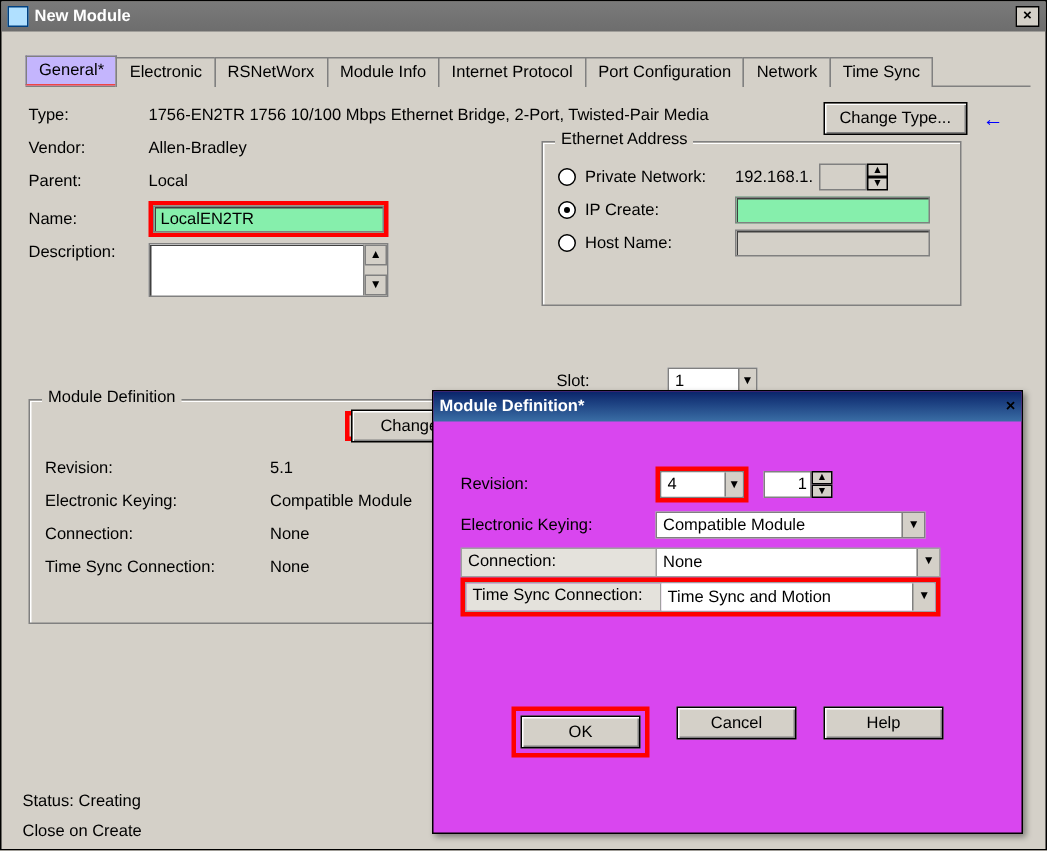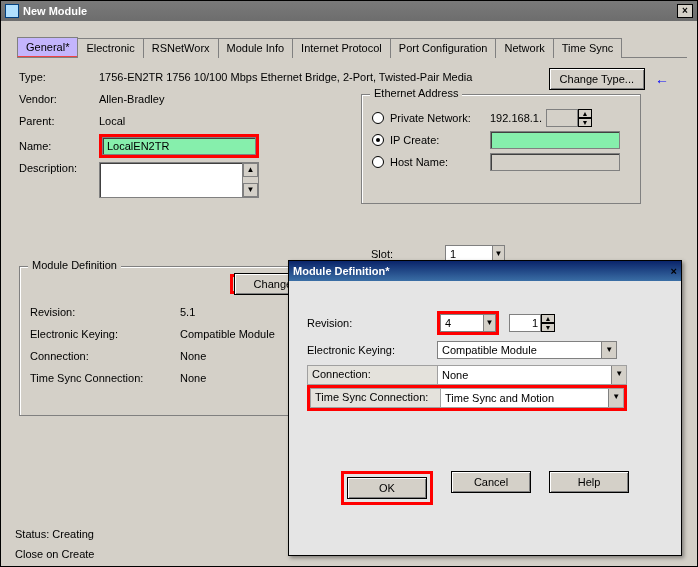--- a/index.html
+++ b/index.html
@@ -145,21 +145,21 @@
   .close-row{
     position:absolute;left:14px;bottom:6px;
   }
   .hl-red{ border:3px solid #ff0000; padding:1px; }
   .hl-red.tight{ padding:0; }
   
   .modal{
     position:absolute;
     left:288px; top:260px;
     width:394px; height:296px;
-    background:#e5e5e5;
+    background:#d946ef;
     border:1px solid #000;
     box-shadow: 2px 2px 4px rgba(0,0,0,0.4);
     z-index:10;
   }
   .modal .mtitle{
     height:20px;background:linear-gradient(#0a246a,#3a6ea5);
     color:#fff;font-weight:bold;display:flex;align-items:center;justify-content:space-between;padding:0 4px;
   }
   .modal .mbody{ padding:30px 14px 10px 18px; position:relative; height:234px;}
   .modal .mrow{ display:flex; align-items:center; margin-bottom:6px; }

